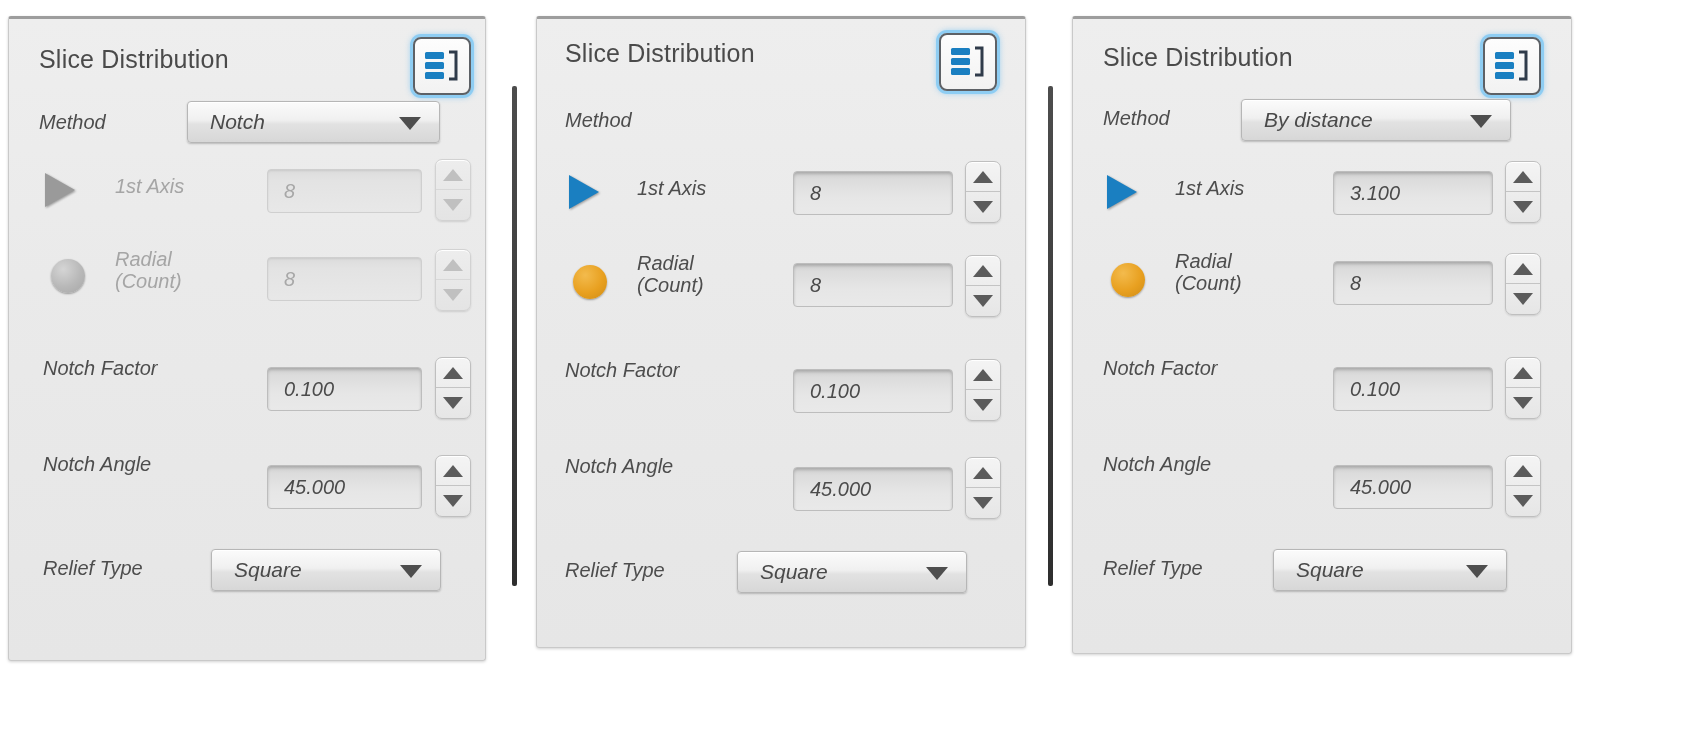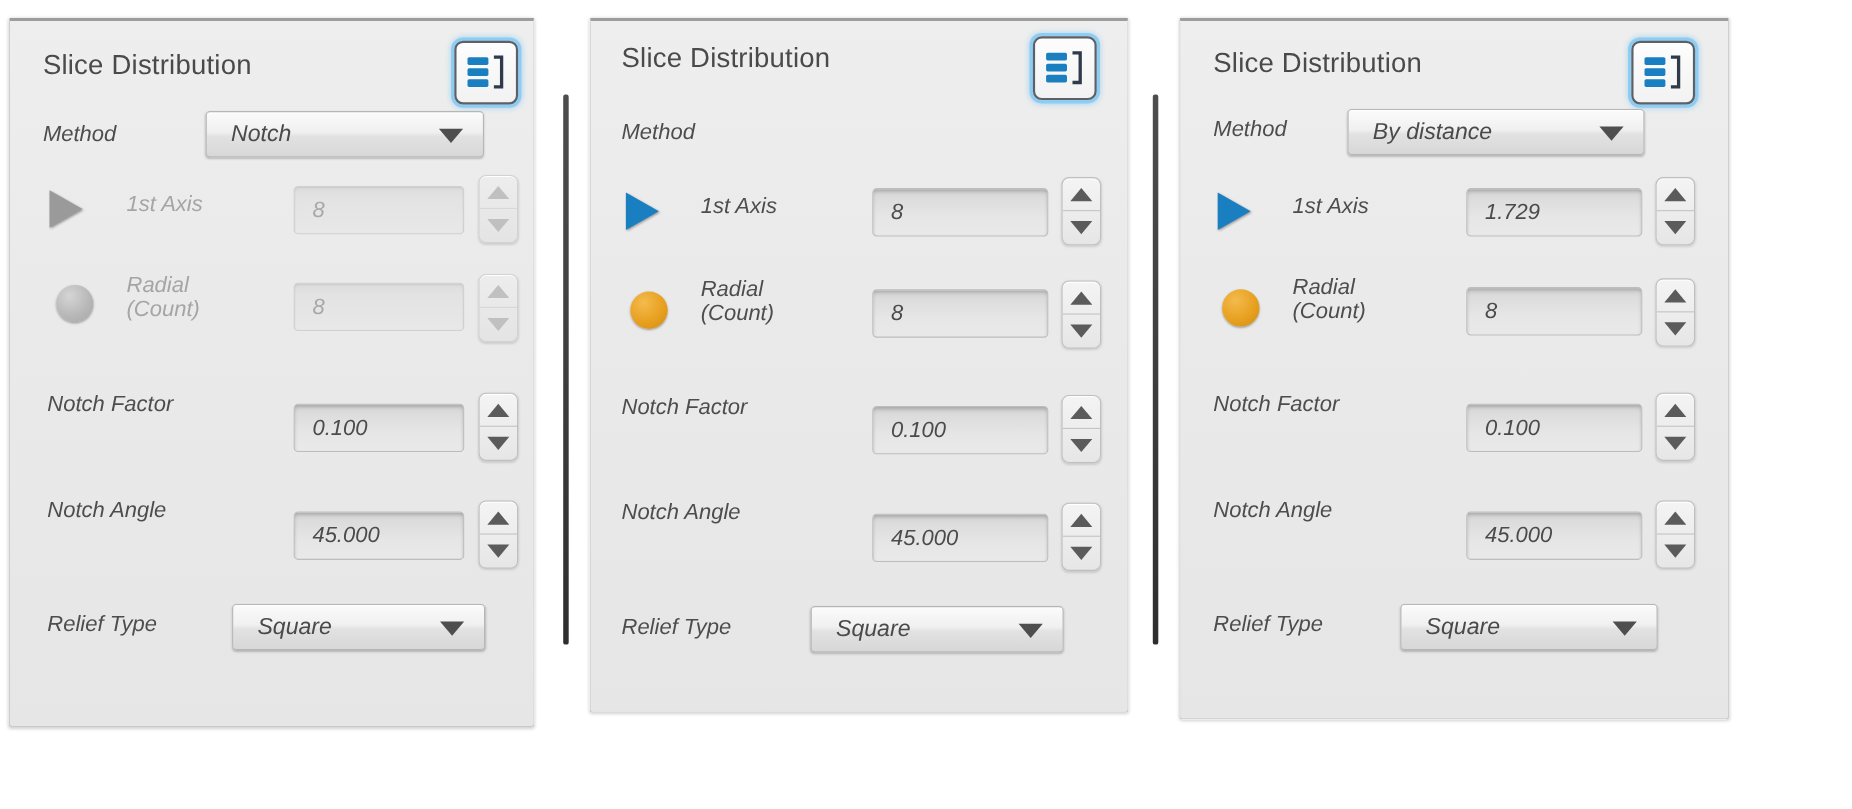--- a/index.html
+++ b/index.html
@@ -411,31 +411,31 @@
             <rect x="1" y="23" width="19" height="7" rx="1.5" fill="#1a7fc1"></rect>
             <path d="M25 3 H32 V30 H25" fill="none" stroke="#2f3b4a" stroke-width="3"></path>
           </svg>
         </span>
       </div>
     </div>
 
     <div class="rows">
       <div class="row" style="height:60px;">
         <div class="lbl" style="position:absolute;left:30px;top:14px;">Method</div>
-        <div class="combo" style="position:absolute;left:152px;top:6px;width:270px;">
+        <div class="combo" style="position:absolute;left:168px;top:6px;width:270px;">
           <span class="combo-text">By distance</span>
           <span class="caret"></span>
         </div>
       </div>
 
       <div class="row" style="height:90px;">
         <div class="ind-tri" style="position:absolute;left:34px;top:22px;"></div>
         <div class="lbl" style="position:absolute;left:102px;top:24px;">1st Axis</div>
         <div class="field" style="position:absolute;left:260px;top:18px;width:160px;">
-          <span class="fval">1.729</span>
+          <span class="fval">3.100</span>
         </div>
         <div class="spin" style="position:absolute;left:432px;top:8px;">
           <div class="sbtn top">
               <span class="tri-up"></span>
             </div>
           <div class="sbtn">
               <span class="tri-dn"></span>
             </div>
         </div>
       </div>

